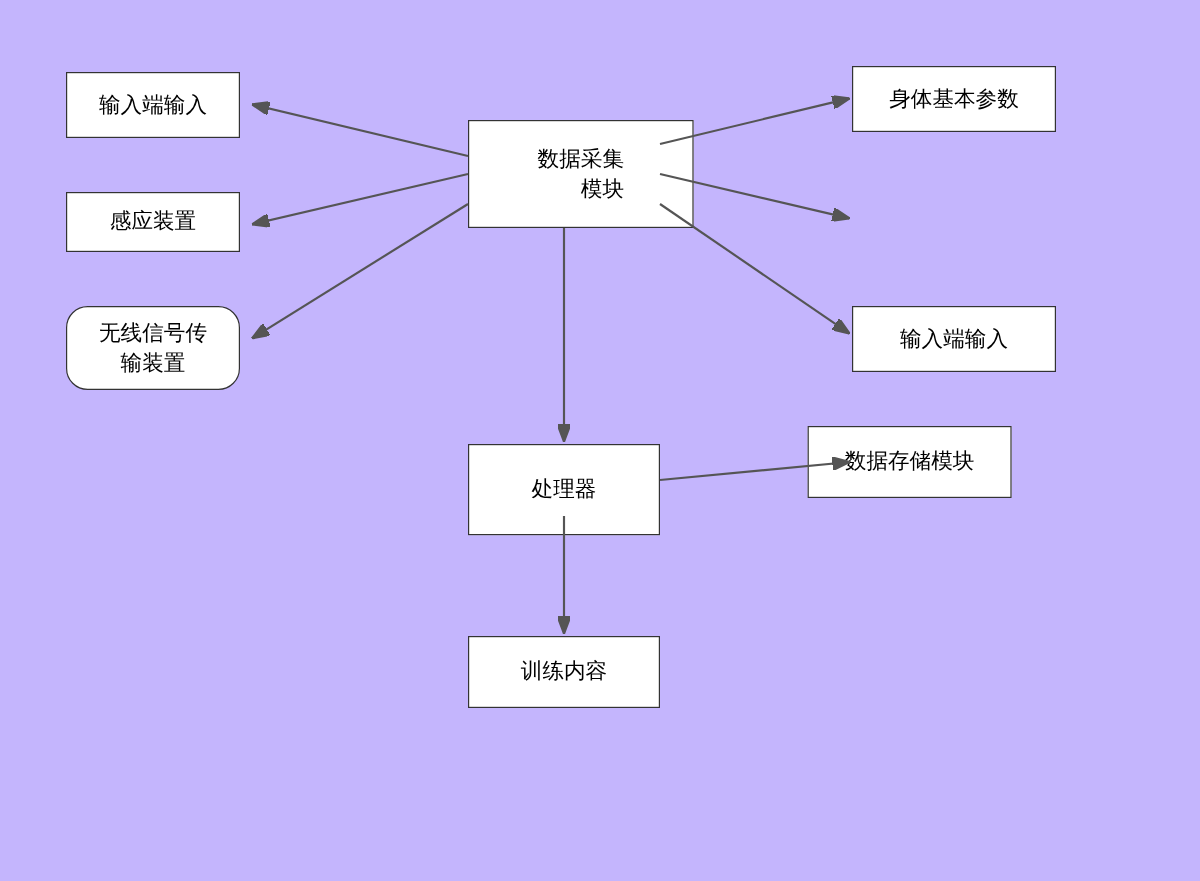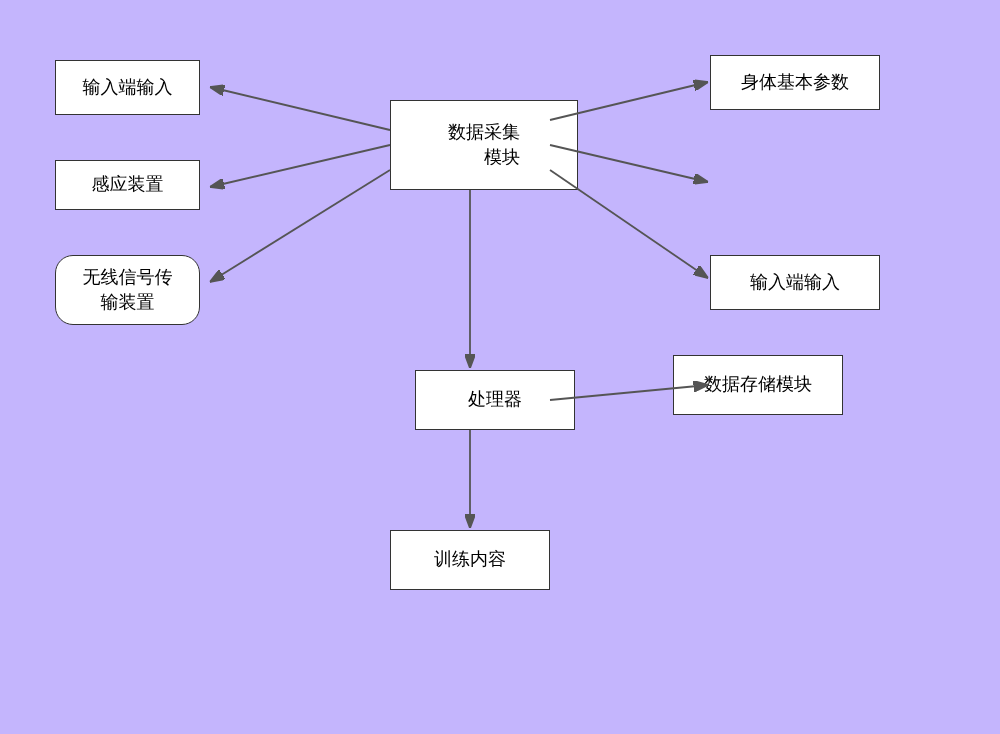--- a/index.html
+++ b/index.html
@@ -75,21 +75,21 @@
 
   <div class="box" style="left:710px; top:55px; width:170px; height:55px;">
     <span>身体基本参数</span>
   </div>
 
 
   <div class="box" style="left:710px; top:255px; width:170px; height:55px;">
     <span>输入端输入</span>
   </div>
 
-  <div class="box" style="left:390px; top:370px; width:160px; height:60px;margin-left:25px;">
+  <div class="box" style="left:390px; top:370px; width:160px; height:76px;">
     <span>处理器</span>
   </div>
 
   <div class="box" style="left:673px; top:355px; width:170px; height:60px;">
     <span>数据存储模块</span>
   </div>
 
   <div class="box" style="left:390px; top:530px; width:160px; height:60px;">
     <span>训练内容</span>
   </div>

